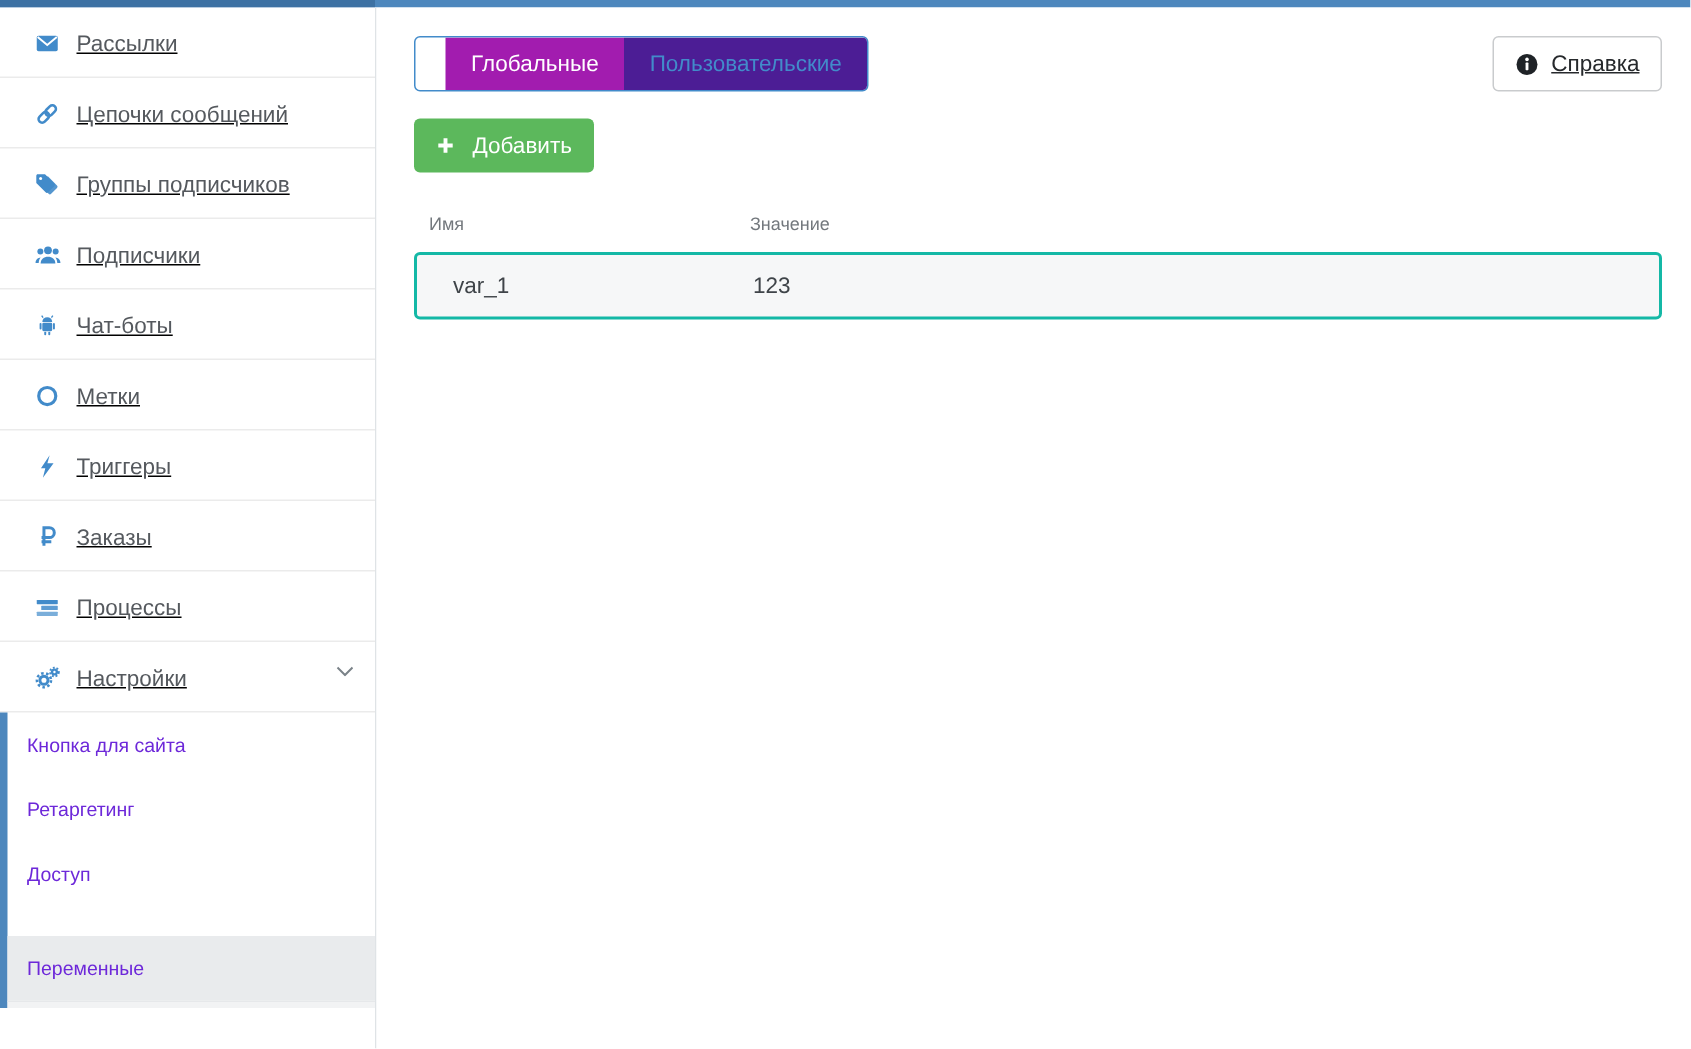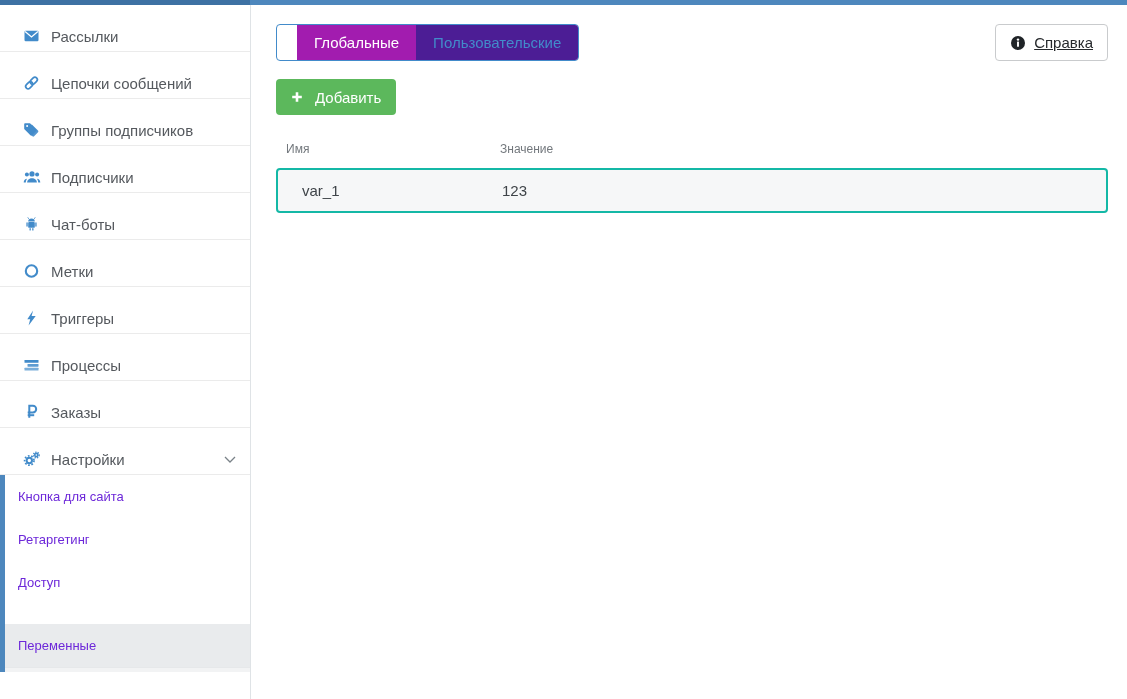--- a/index.html
+++ b/index.html
@@ -12,22 +12,22 @@
   .topbar { position:absolute; top:0; left:0; width:1127px; height:5px; background:#4d87bd; }
   .topbar-left { position:absolute; top:0; left:0; width:250px; height:5px; background:#3d71a3; }
 
   
   .sidebar {
     position:absolute; top:5px; left:0; width:251px; height:694px;
     background:#fff; border-right:1px solid #dfe3e6;
   }
   .nav { list-style:none; margin:0; padding:0; }
   .nav-item {
-    height:47px; display:flex; align-items:center;
-    padding:16px 14px 0 22px; border-bottom:1px solid #ebebeb; cursor:pointer;
+    height:47px; display:flex; align-items:flex-start;
+    padding:16px 14px 0 22px; border-bottom:1px solid #ebebeb; cursor:pointer;text-decoration:underline;
   }
   .nav-icon { width:19px; height:16px; margin-right:10px; flex:none; display:flex; align-items:center; justify-content:center; }
   .nav-label { font-size:15px; color:#55595e; white-space:nowrap; }
   .chevron { margin-left:auto; display:flex; align-items:center; }
 
   .submenu { border-left:5px solid #4d87bd; }
   .submenu-item {
     height:43px; display:flex; align-items:center; padding-left:13px;
     font-size:13px; color:#6d28d9; cursor:pointer;
   }
@@ -157,37 +157,37 @@
       <span class="nav-icon">
         <svg width="17" height="16" viewBox="0 0 16 16">
             <path d="M9.6 0.5L3.8 9.2h2.9L5.1 15.5l7.1-9.6H8.1z" fill="#428bca"></path>
           </svg>
       </span>
       <span class="nav-label">Триггеры</span>
     </li>
 
     <li class="nav-item">
       <span class="nav-icon">
+        <svg width="17" height="16" viewBox="0 0 16 16" fill="none" stroke="#428bca" stroke-width="2">
+            <path d="M5.8 13.8V1.8h3.6a3.3 3.3 0 1 1 0 6.6H4.2"></path>
+            <path d="M4.2 11.2h6.5"></path>
+          </svg>
+      </span>
+      <span class="nav-label">Заказы</span>
+    </li>
+
+    <li class="nav-item">
+      <span class="nav-icon">
         <svg width="17" height="16" viewBox="0 0 16 16" fill="#428bca">
             <rect x="1" y="3" width="14" height="2.8" rx="0.4"></rect>
             <rect x="4" y="6.9" width="11" height="2.8" rx="0.4" opacity="0.85"></rect>
             <rect x="1" y="10.8" width="14" height="2.8" rx="0.4" opacity="0.7"></rect>
           </svg>
       </span>
       <span class="nav-label">Процессы</span>
-    </li>
-
-    <li class="nav-item">
-      <span class="nav-icon">
-        <svg width="17" height="16" viewBox="0 0 16 16" fill="none" stroke="#428bca" stroke-width="2">
-            <path d="M5.8 13.8V1.8h3.6a3.3 3.3 0 1 1 0 6.6H4.2"></path>
-            <path d="M4.2 11.2h6.5"></path>
-          </svg>
-      </span>
-      <span class="nav-label">Заказы</span>
     </li>
 
     <li class="nav-item">
       <span class="nav-icon">
         <svg width="19" height="16" viewBox="0 0 18 16" fill="none" stroke="#428bca">
             <circle cx="6.8" cy="9.5" r="2.7" stroke-width="2"></circle>
             <circle cx="6.8" cy="9.5" r="4.7" stroke-width="1.7" stroke-dasharray="1.7 1.65"></circle>
             <circle cx="13.8" cy="4" r="1.6" stroke-width="1.6"></circle>
             <circle cx="13.8" cy="4" r="2.9" stroke-width="1.3" stroke-dasharray="1.25 1.2"></circle>
           </svg>

